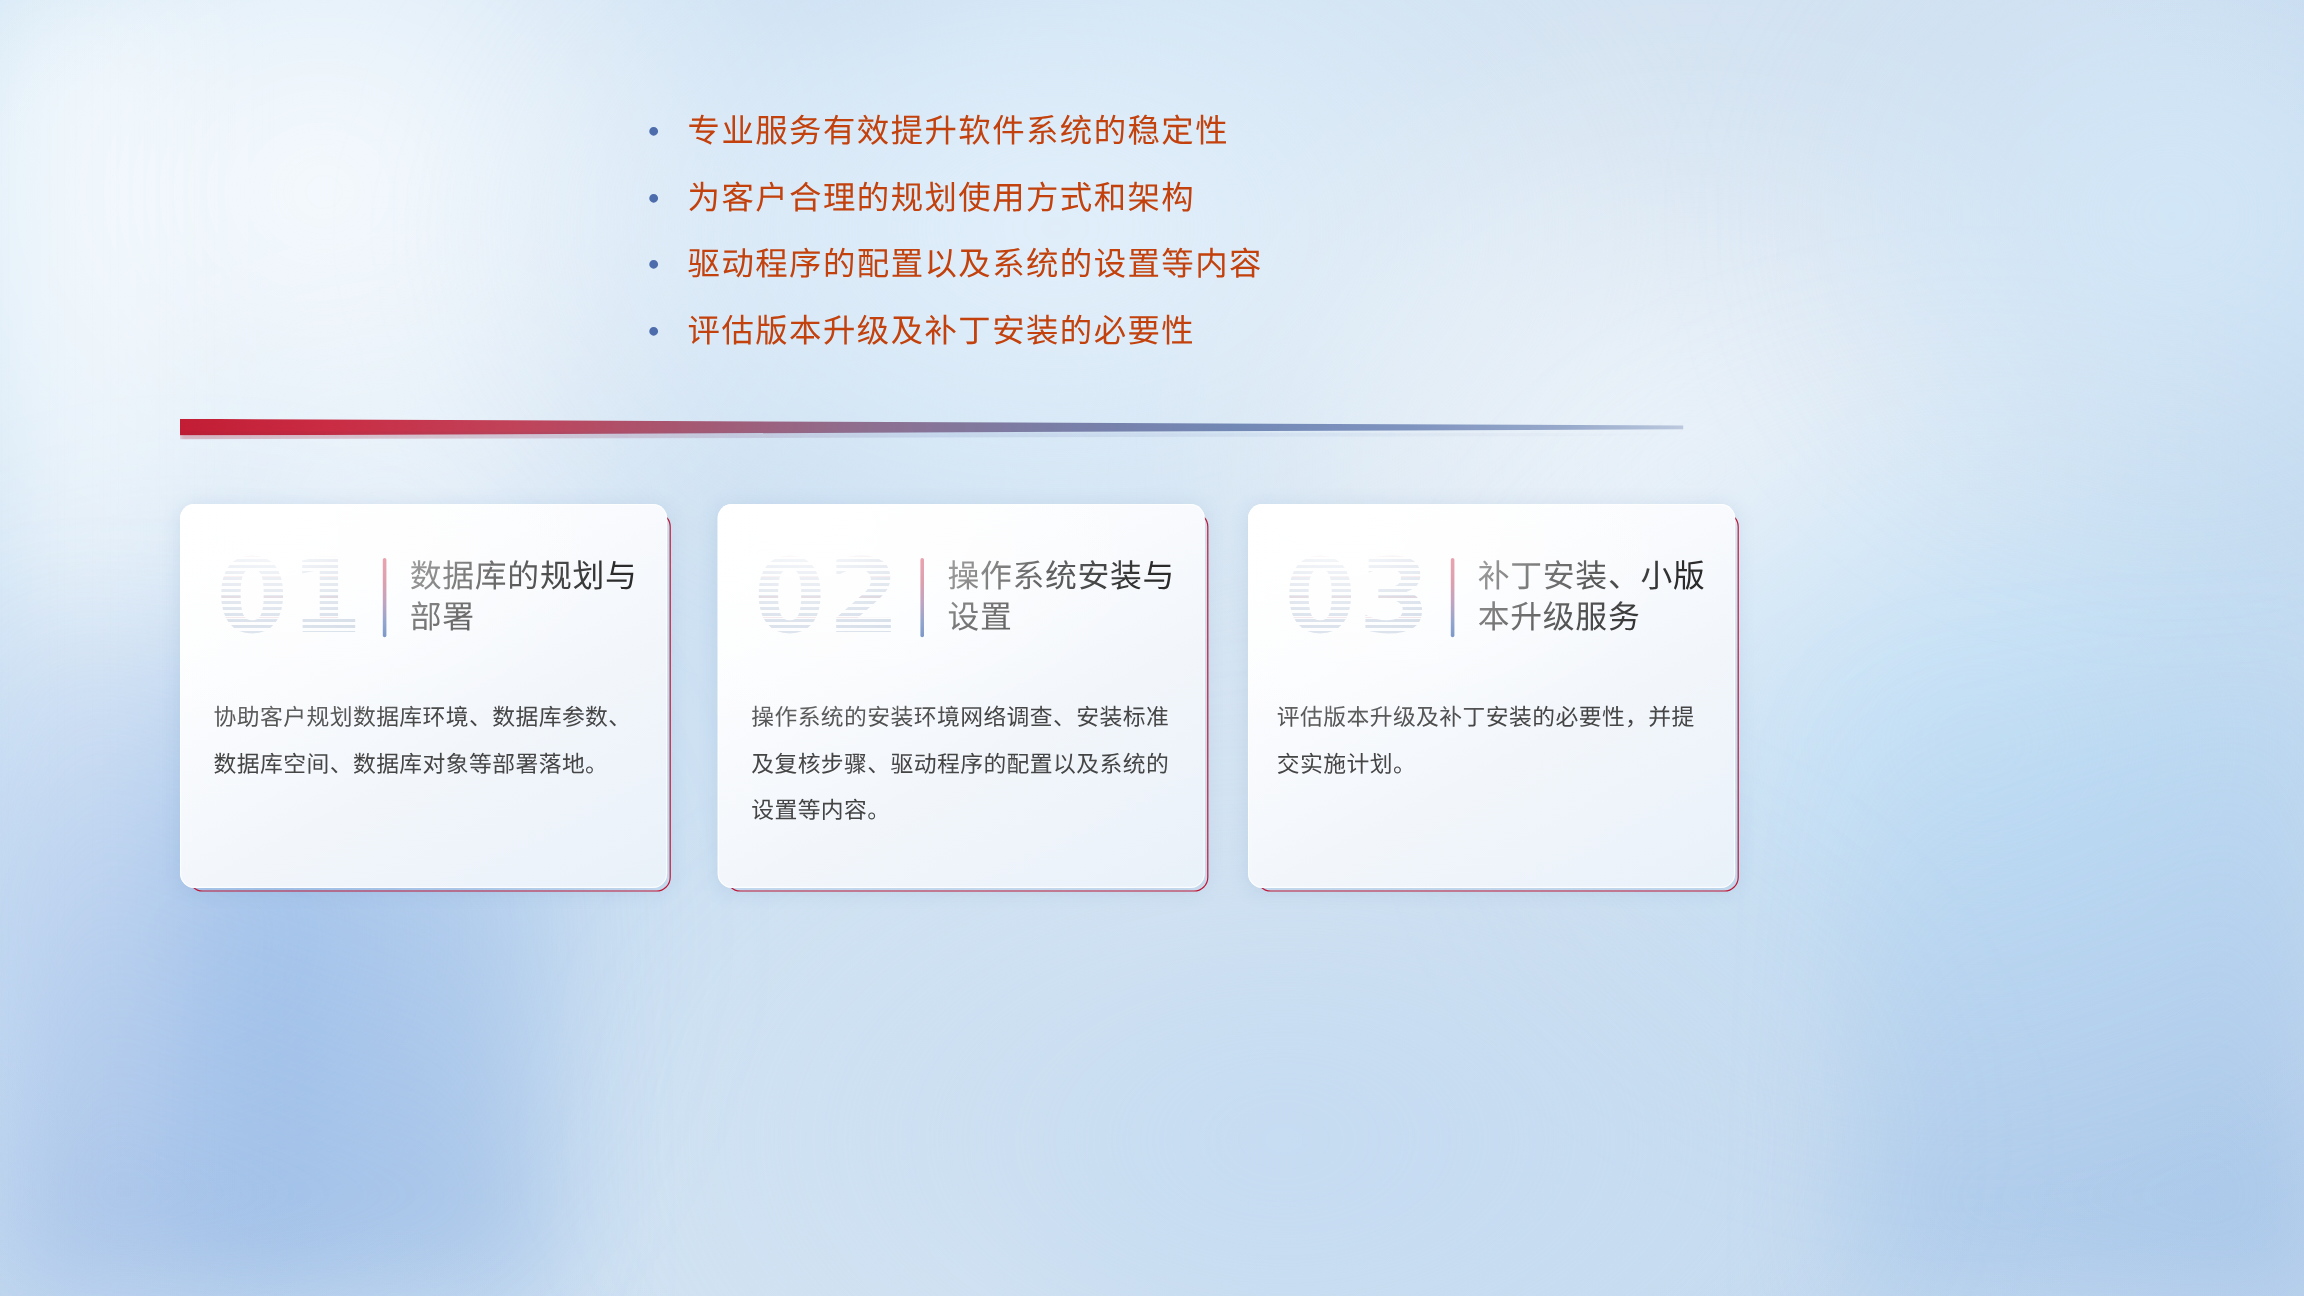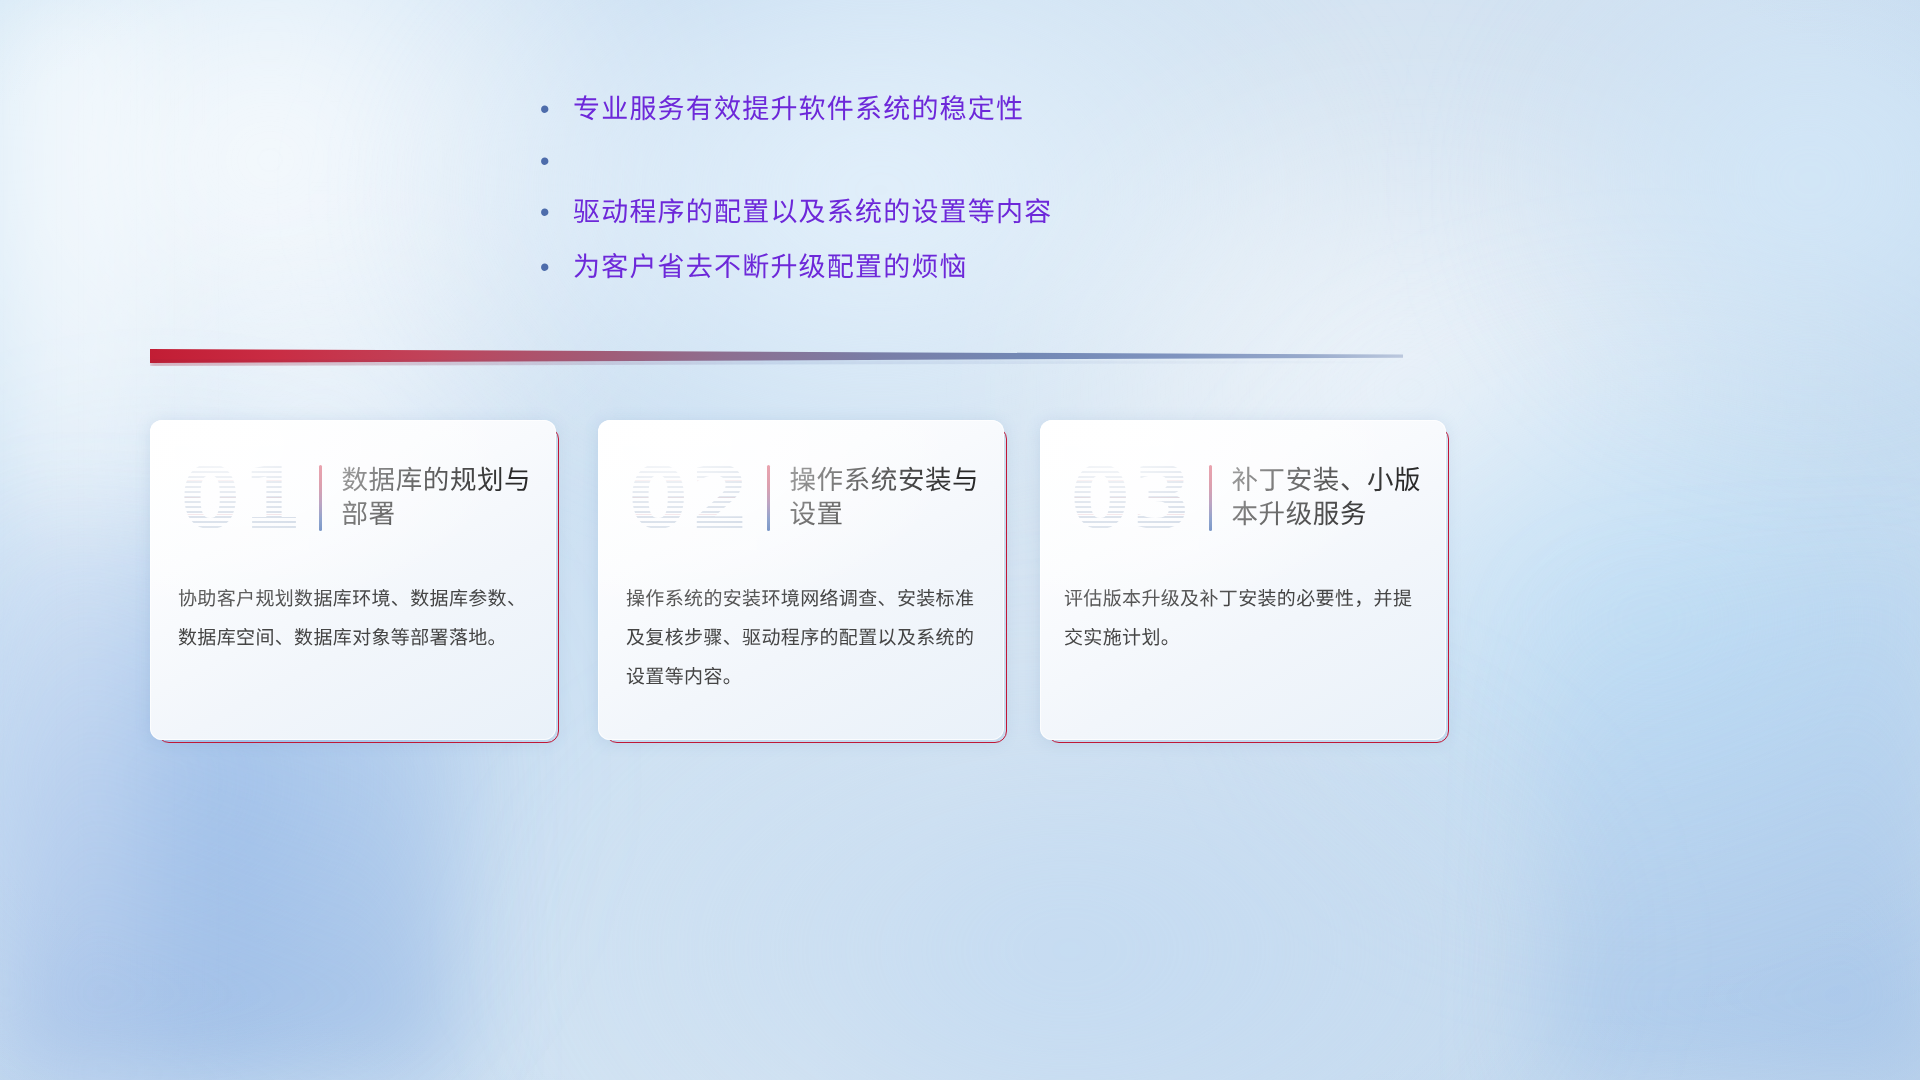--- a/index.html
+++ b/index.html
@@ -57,21 +57,21 @@
   #stage { position:absolute; inset:0; z-index:2; }
 
   
   .bullets{ position:absolute; left:533px; top:92px; width:700px; }
   .bullet{ display:flex; align-items:baseline; margin-bottom:20px; }
   .bullet-dot{
     flex:0 0 auto; width:40px; text-align:left;
     font-size:27px; line-height:1; color:#4d6cab; padding-left:7px;
   }
   .bullet-text{
-    font-size:27px; line-height:1.32; color:#6d28d9;
+    font-size:27px; line-height:1.32; color:#c2410c;
     letter-spacing:1.2px; font-weight:500; white-space:nowrap;
   }
 
   
   .divider-wrap{ position:absolute; left:150px; top:345px; width:1253px; height:22px; }
   .divider{
     position:absolute; left:0; top:4px; width:100%; height:14px;
     clip-path:polygon(0 0, 100% 40%, 100% 62%, 0 100%);
     background:linear-gradient(90deg,
       #c0142c 0%, #c8243c 10%, #bf3b52 22%, #a1546f 35%,
@@ -192,30 +192,31 @@
 
   <div class="bullets">
 
     <div class="bullet">
       <span class="bullet-dot">•</span>
       <span class="bullet-text">专业服务有效提升软件系统的稳定性</span>
     </div>
 
     <div class="bullet">
       <span class="bullet-dot">•</span>
+      <span class="bullet-text">为客户合理的规划使用方式和架构</span>
     </div>
 
     <div class="bullet">
       <span class="bullet-dot">•</span>
       <span class="bullet-text">驱动程序的配置以及系统的设置等内容</span>
     </div>
 
     <div class="bullet">
       <span class="bullet-dot">•</span>
-      <span class="bullet-text">为客户省去不断升级配置的烦恼</span>
+      <span class="bullet-text">评估版本升级及补丁安装的必要性</span>
     </div>
 
   </div>
 
   <div class="divider-wrap">
     <div class="divider"></div>
     <div class="divider-soft"></div>
   </div>
 
   <div class="cards">

